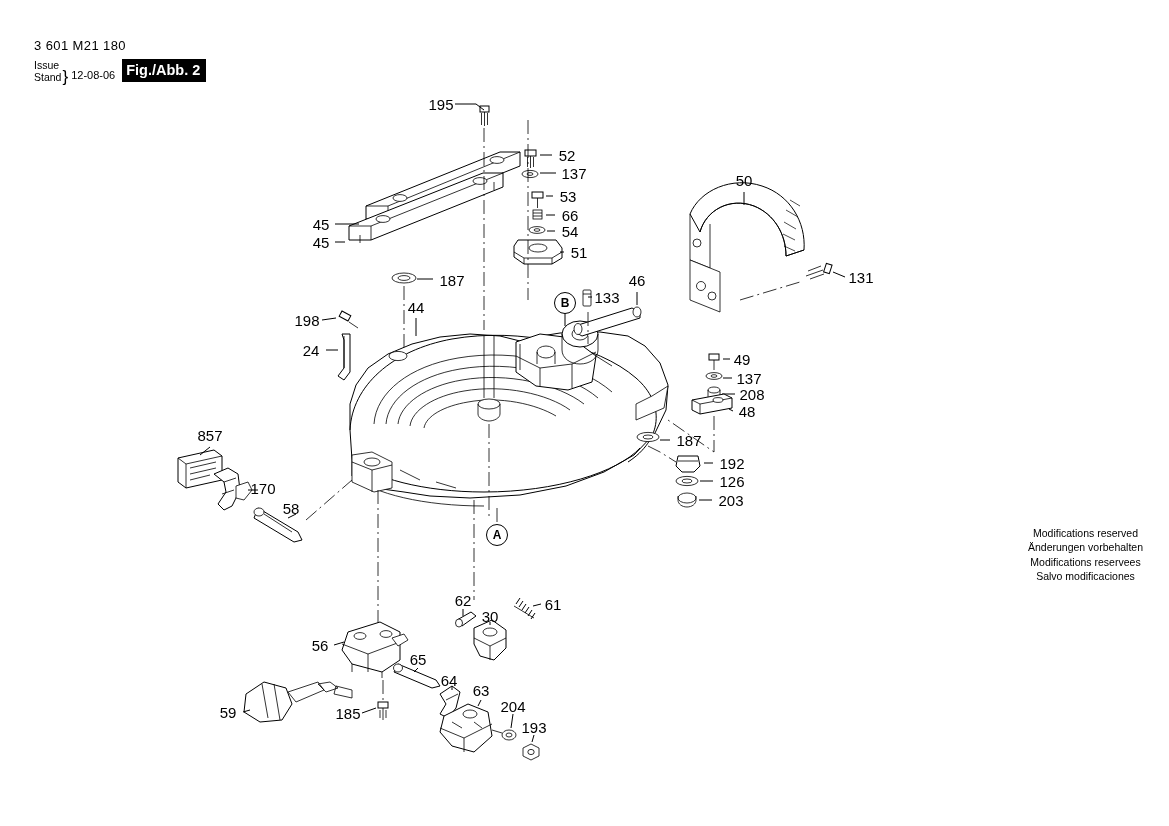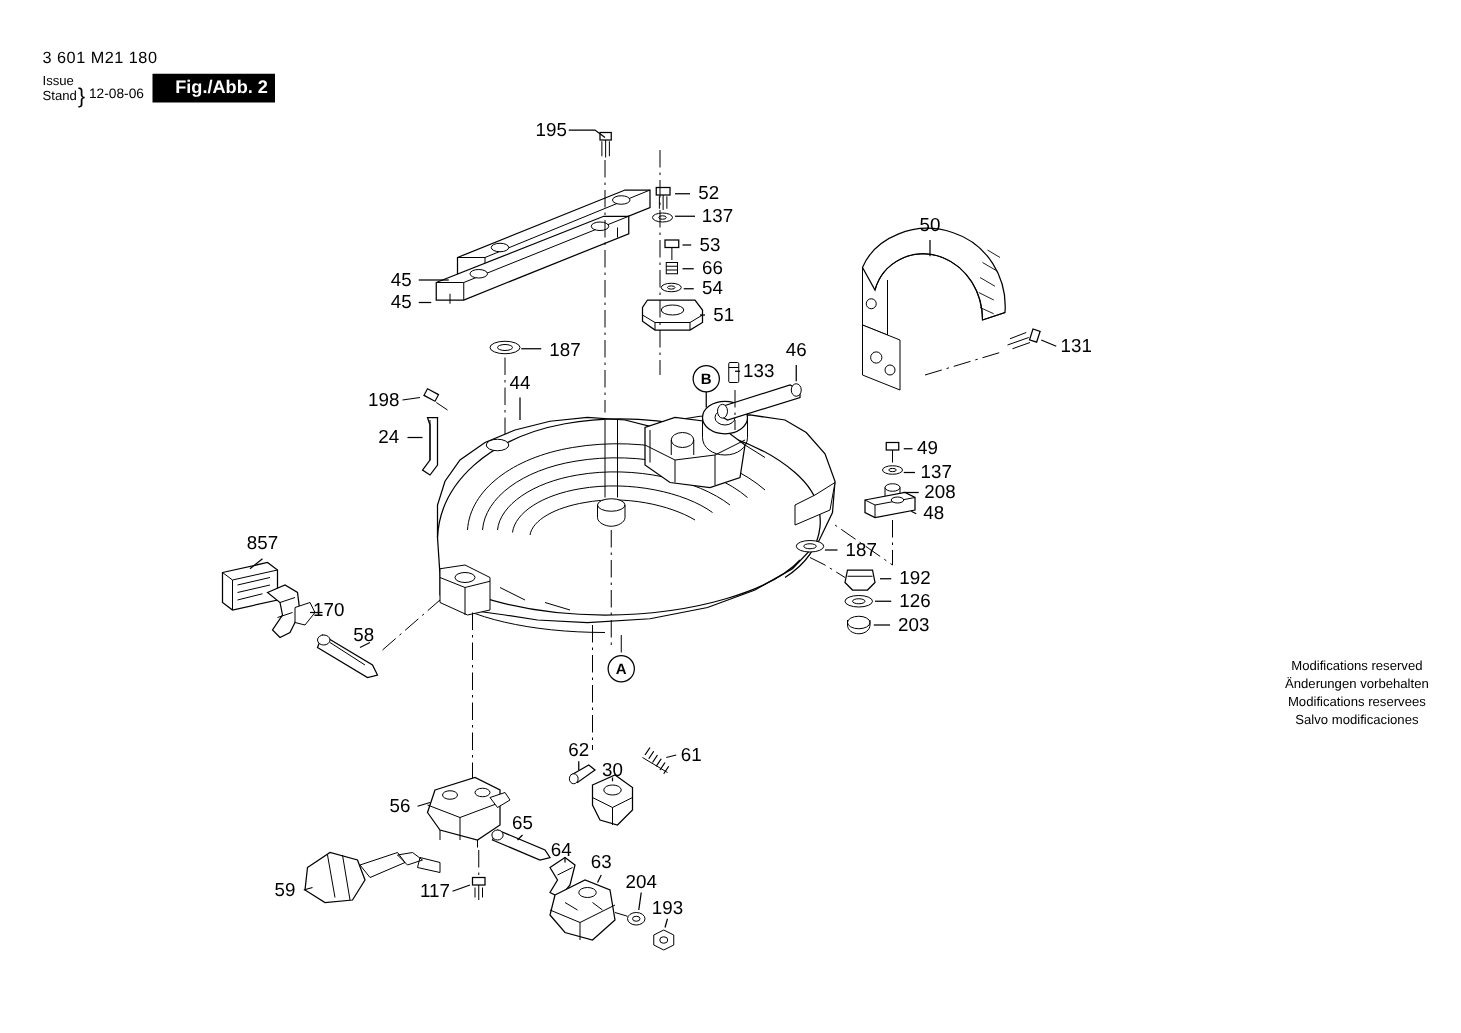--- a/index.html
+++ b/index.html
@@ -56,21 +56,21 @@
     align-self: center;
     margin-left: 1px;
     margin-top: 11px;
   }
   .hdr-fig {
     margin-left: 7px;
     background: #000;
     color: #fff;
     font-weight: bold;
     font-size: 14.5px;
-    padding: 2px 6px 3px 18px;
+    padding: 2px 6px 3px 4px;
     white-space: nowrap;
     align-self: center;
   }
   
   .footer {
     position: absolute;
     right: 26px;
     bottom: 40px;
     font-size: 10.5px;
     line-height: 1.35;
@@ -497,18 +497,18 @@
   <div class="lbl" style="left:463px;top:600px">62</div>
   <div class="lbl" style="left:490px;top:616px">30</div>
   <div class="lbl" style="left:553px;top:604px">61</div>
   <div class="lbl" style="left:320px;top:645px">56</div>
   <div class="lbl" style="left:418px;top:659px">65</div>
   <div class="lbl" style="left:449px;top:680px">64</div>
   <div class="lbl" style="left:481px;top:690px">63</div>
   <div class="lbl" style="left:513px;top:706px">204</div>
   <div class="lbl" style="left:534px;top:727px">193</div>
   <div class="lbl" style="left:228px;top:712px">59</div>
-  <div class="lbl" style="left:348px;top:713px">117</div>
+  <div class="lbl" style="left:348px;top:713px">185</div>
 
   <div class="circ" style="left:497px;top:535px">A</div>
   <div class="circ" style="left:565px;top:303px">B</div>
 
 </div>
 
 </body></html>

